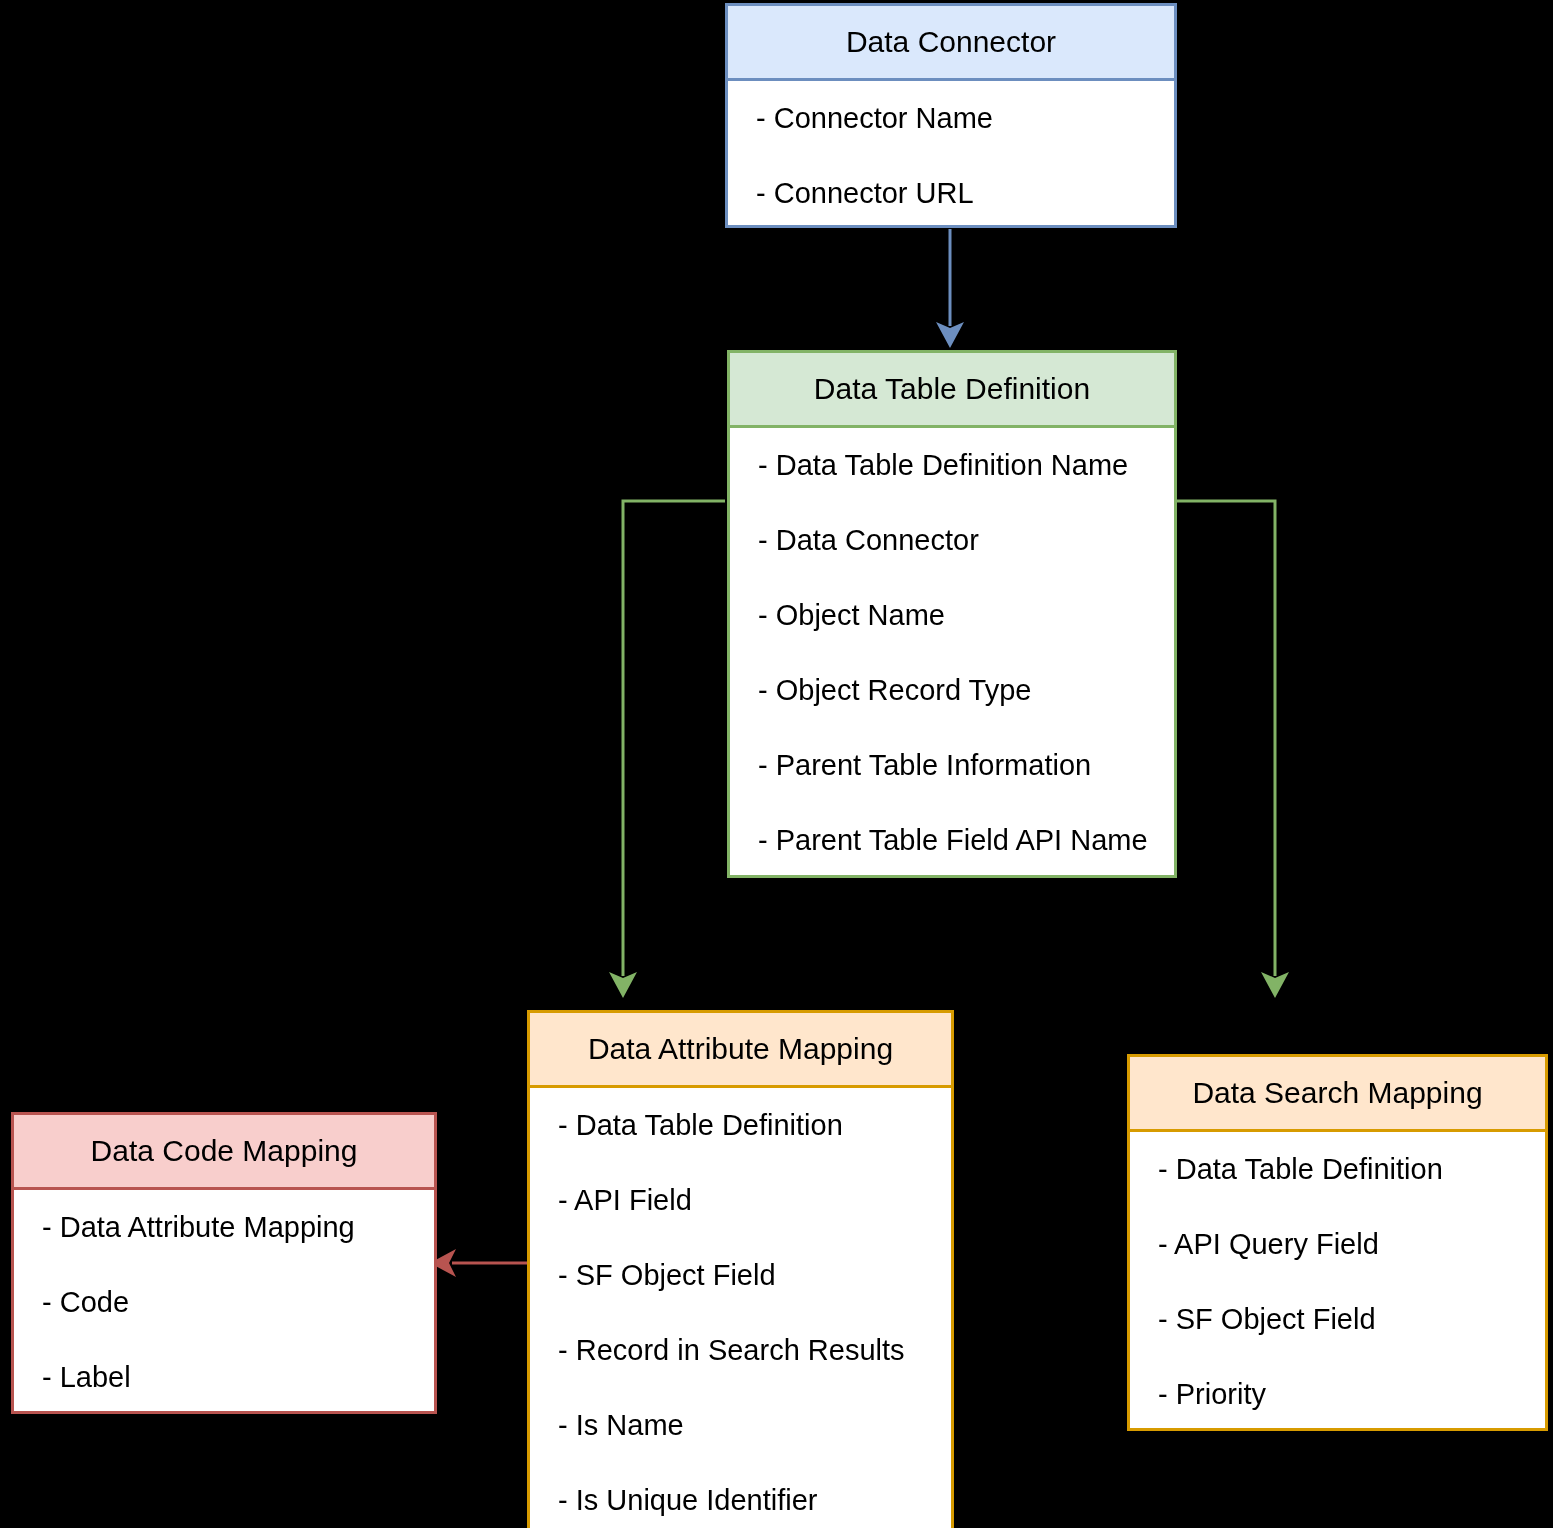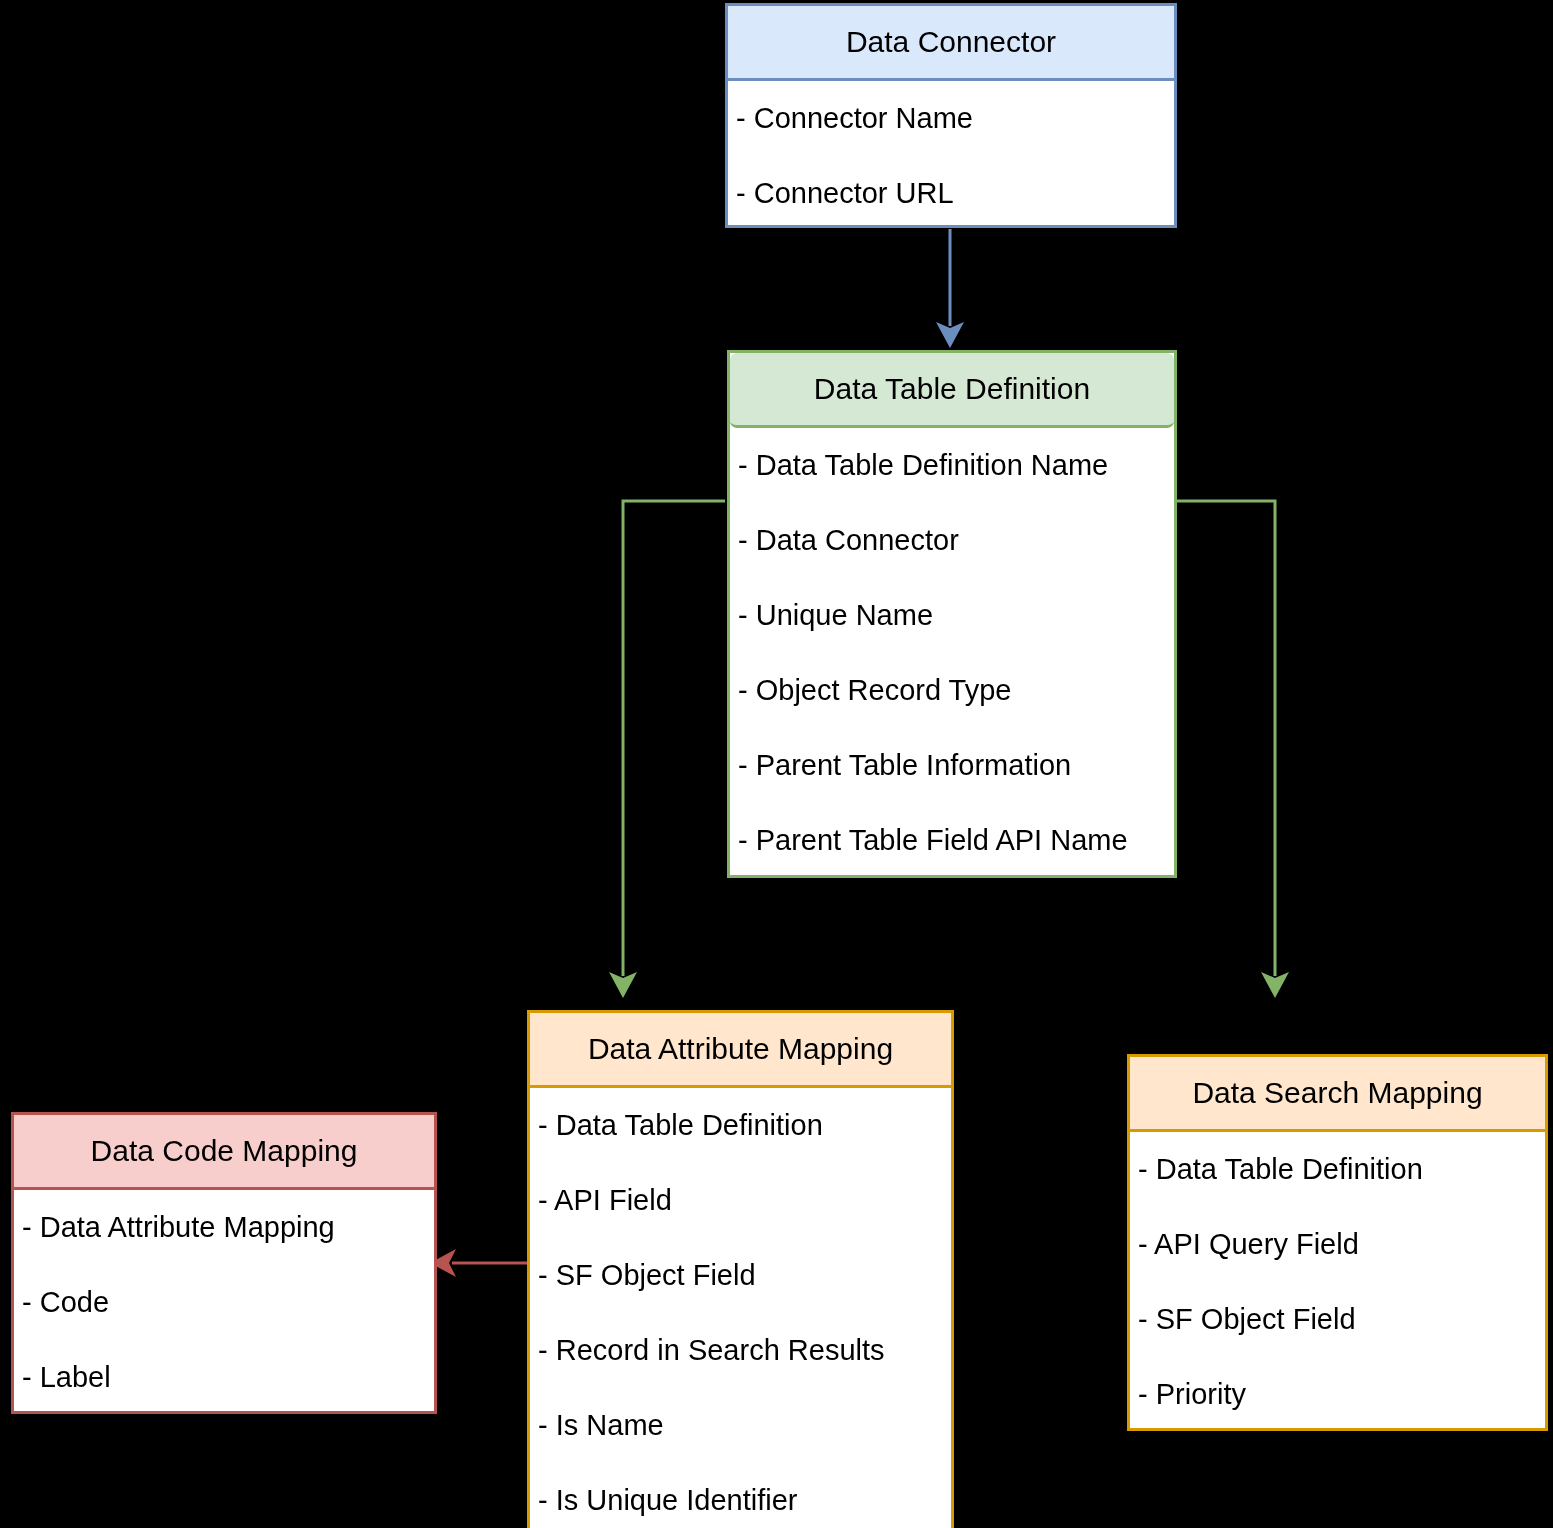--- a/index.html
+++ b/index.html
@@ -29,30 +29,30 @@
     box-sizing: border-box;
     display: flex; align-items: center; justify-content: center;
     font-size: 30px;
     color: var(--text);
     border-bottom: 3px solid;
   }
   .entity-body { }
   .entity-field {
     height: 75px;
     display: flex; align-items: center;
-    padding-left: 8px;
+    padding-left: 28px;
     font-size: 29px;
     color: var(--text);
     white-space: nowrap;
   }
 
   .entity.blue   { border-color: var(--blue-stroke); }
   .entity.blue .entity-header   { background: var(--blue-fill);   border-bottom-color: var(--blue-stroke); }
   .entity.green  { border-color: var(--green-stroke); }
-  .entity.green .entity-header  { background: var(--green-fill);  border-bottom-color: var(--green-stroke); border-radius: 7px; }
+  .entity.green .entity-header  { background: var(--green-fill);  border-bottom-color: var(--green-stroke); }
   .entity.orange { border-color: var(--orange-stroke); }
   .entity.orange .entity-header { background: var(--orange-fill); border-bottom-color: var(--orange-stroke); }
   .entity.red    { border-color: var(--red-stroke); }
   .entity.red .entity-header    { background: var(--red-fill);    border-bottom-color: var(--red-stroke); }
 
   svg.edges { position: absolute; inset: 0; pointer-events: none; }
   .edge { fill: none; stroke-width: 3; }
   .edge.blue-e   { stroke: var(--blue-stroke); }
   .edge.green-e  { stroke: var(--green-stroke); }
   .edge.red-e    { stroke: var(--red-stroke); }
@@ -90,21 +90,21 @@
       <div class="entity-field">- Connector Name</div>
       <div class="entity-field">- Connector URL</div>
     </div>
   </div>
 
   <div class="entity green" style="left:727px; top:350px; width:450px; height:528px;">
     <div class="entity-header">Data Table Definition</div>
     <div class="entity-body">
       <div class="entity-field">- Data Table Definition Name</div>
       <div class="entity-field">- Data Connector</div>
-      <div class="entity-field">- Unique Name</div>
+      <div class="entity-field">- Object Name</div>
       <div class="entity-field">- Object Record Type</div>
       <div class="entity-field">- Parent Table Information</div>
       <div class="entity-field">- Parent Table Field API Name</div>
     </div>
   </div>
 
   <div class="entity orange" style="left:527px; top:1002px; width:427px; height:522px;margin-top:8px;">
     <div class="entity-header">Data Attribute Mapping</div>
     <div class="entity-body">
       <div class="entity-field">- Data Table Definition</div>

